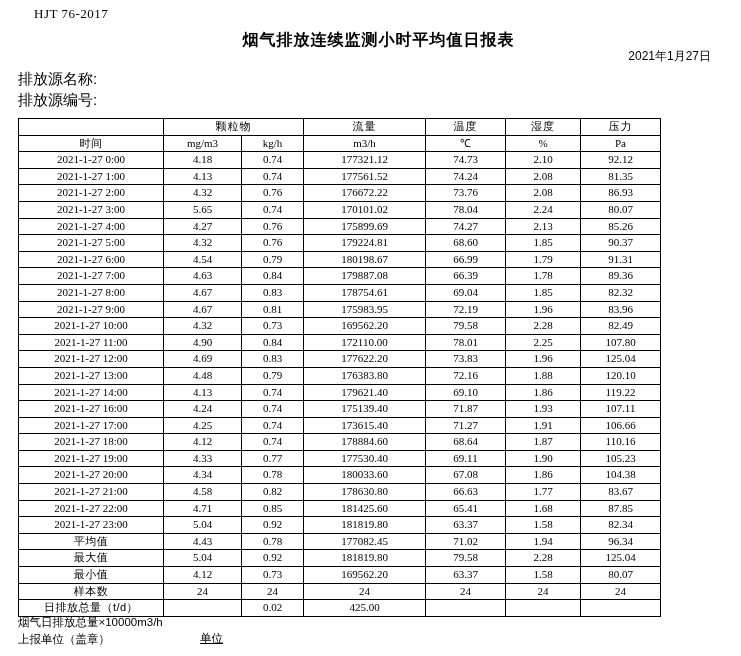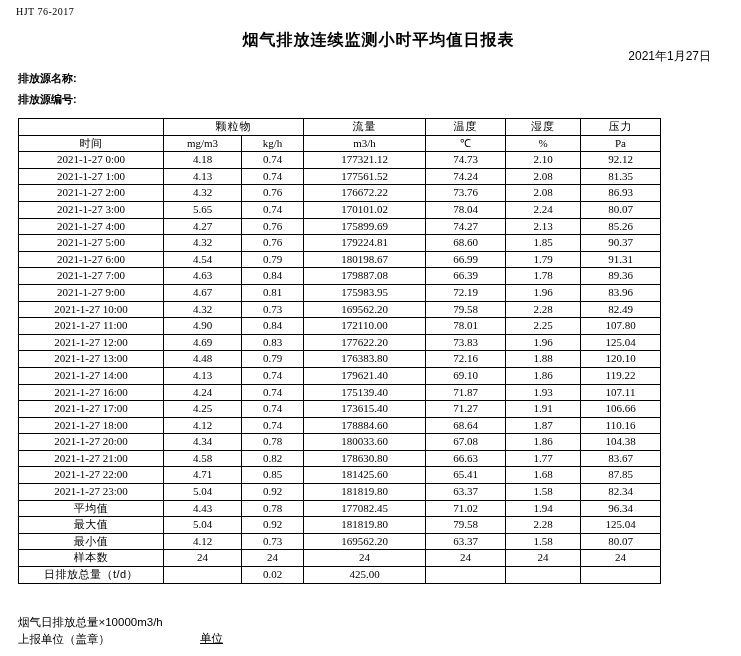--- a/index.html
+++ b/index.html
@@ -10,24 +10,24 @@
     width: 741px;
     height: 656px;
     background: #ffffff;
     font-family: "Liberation Sans", sans-serif;
     color: #000000;
     position: relative;
     overflow: hidden;
   }
   .doc-code {
     position: absolute;
-    left: 16px;
+    left: 34px;
     top: 6px;
     font-family: "Liberation Serif", serif;
-    font-size: 10px;
+    font-size: 13px;
     letter-spacing: 0.5px;
   }
   .doc-title {
     position: absolute;
     left: 0;
     top: 30px;
     width: 741px;
     text-align: center;
     font-size: 16px;
     font-weight: bold;
@@ -37,22 +37,22 @@
   .doc-date {
     position: absolute;
     right: 30px;
     top: 48px;
     font-size: 12px;
   }
   .field-block {
     position: absolute;
     left: 18px;
     top: 68px;
-    font-size: 11px;
-    font-weight: bold;
+    font-size: 15px;
+    font-weight: normal;
     line-height: 21px;
   }
   .field-row {
     white-space: nowrap;
   }
   table.report {
     position: absolute;
     left: 18px;
     top: 118px;
     border-collapse: collapse;
@@ -223,20 +223,29 @@
     <tr>
       <td class="time-cell">2021-1-27 7:00</td>
       <td>4.63</td>
       <td>0.84</td>
       <td>179887.08</td>
       <td>66.39</td>
       <td>1.78</td>
       <td>89.36</td>
     </tr>
     <tr>
+      <td class="time-cell">2021-1-27 8:00</td>
+      <td>4.67</td>
+      <td>0.83</td>
+      <td>178754.61</td>
+      <td>69.04</td>
+      <td>1.85</td>
+      <td>82.32</td>
+    </tr>
+    <tr>
       <td class="time-cell">2021-1-27 9:00</td>
       <td>4.67</td>
       <td>0.81</td>
       <td>175983.95</td>
       <td>72.19</td>
       <td>1.96</td>
       <td>83.96</td>
     </tr>
     <tr>
       <td class="time-cell">2021-1-27 10:00</td>
@@ -304,20 +313,29 @@
     <tr>
       <td class="time-cell">2021-1-27 18:00</td>
       <td>4.12</td>
       <td>0.74</td>
       <td>178884.60</td>
       <td>68.64</td>
       <td>1.87</td>
       <td>110.16</td>
     </tr>
     <tr>
+      <td class="time-cell">2021-1-27 19:00</td>
+      <td>4.33</td>
+      <td>0.77</td>
+      <td>177530.40</td>
+      <td>69.11</td>
+      <td>1.90</td>
+      <td>105.23</td>
+    </tr>
+    <tr>
       <td class="time-cell">2021-1-27 20:00</td>
       <td>4.34</td>
       <td>0.78</td>
       <td>180033.60</td>
       <td>67.08</td>
       <td>1.86</td>
       <td>104.38</td>
     </tr>
     <tr>
       <td class="time-cell">2021-1-27 21:00</td>

